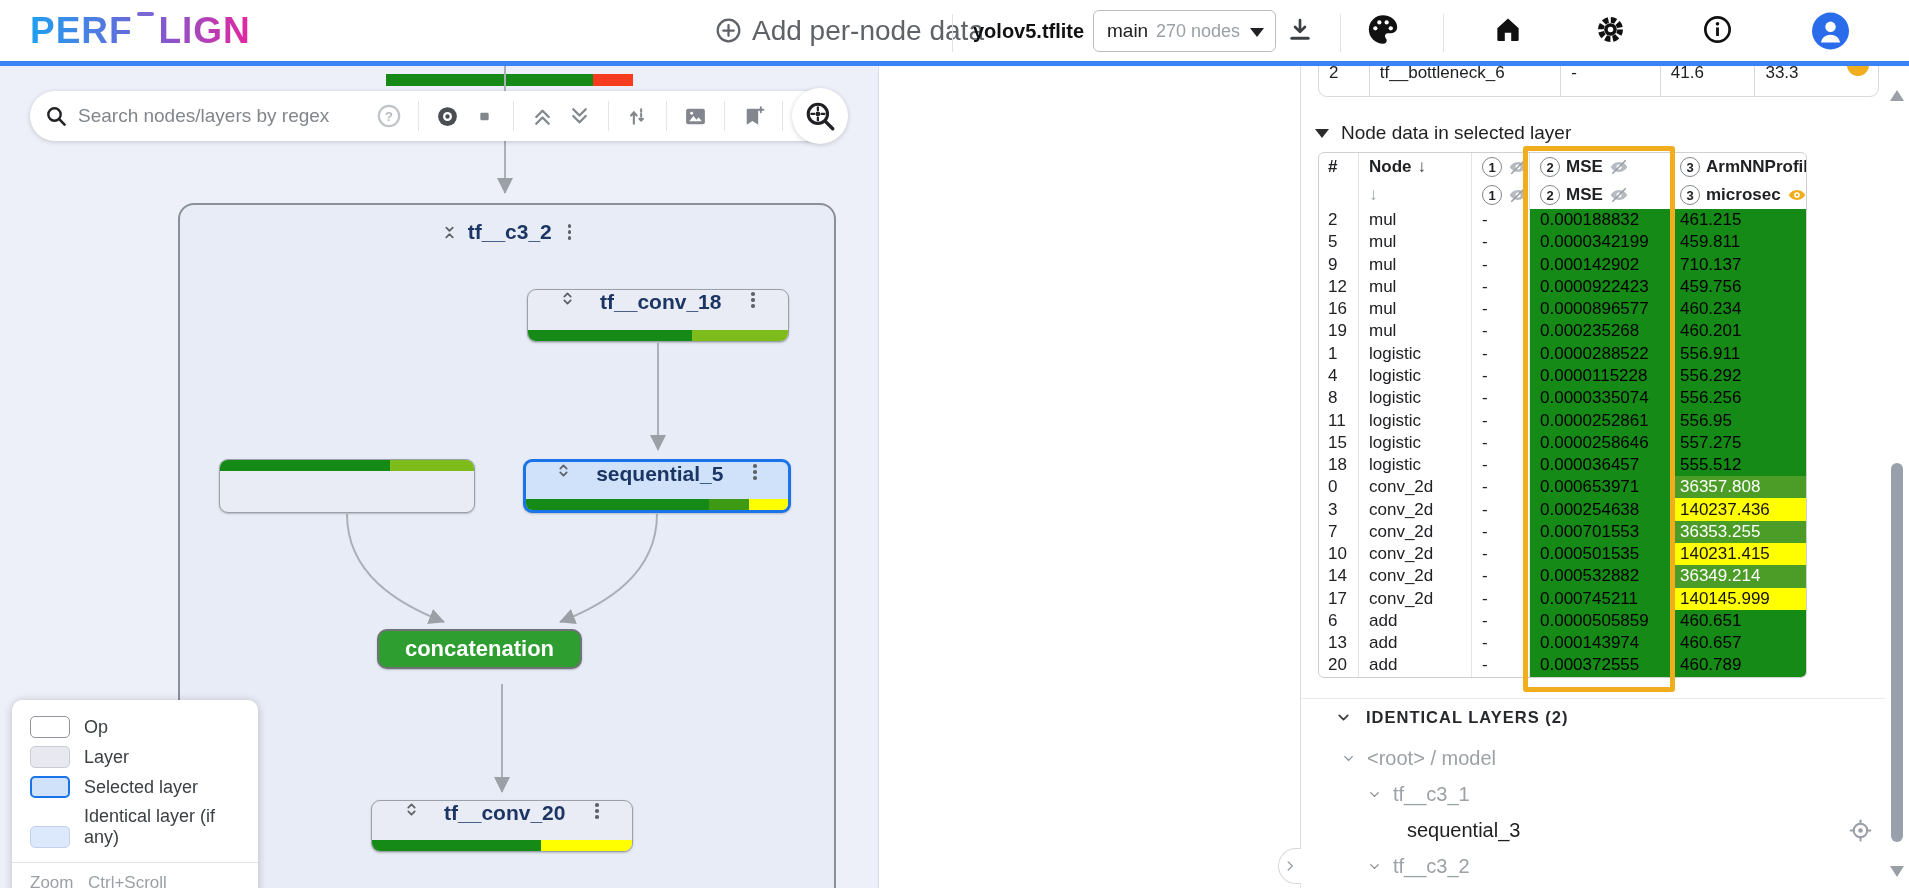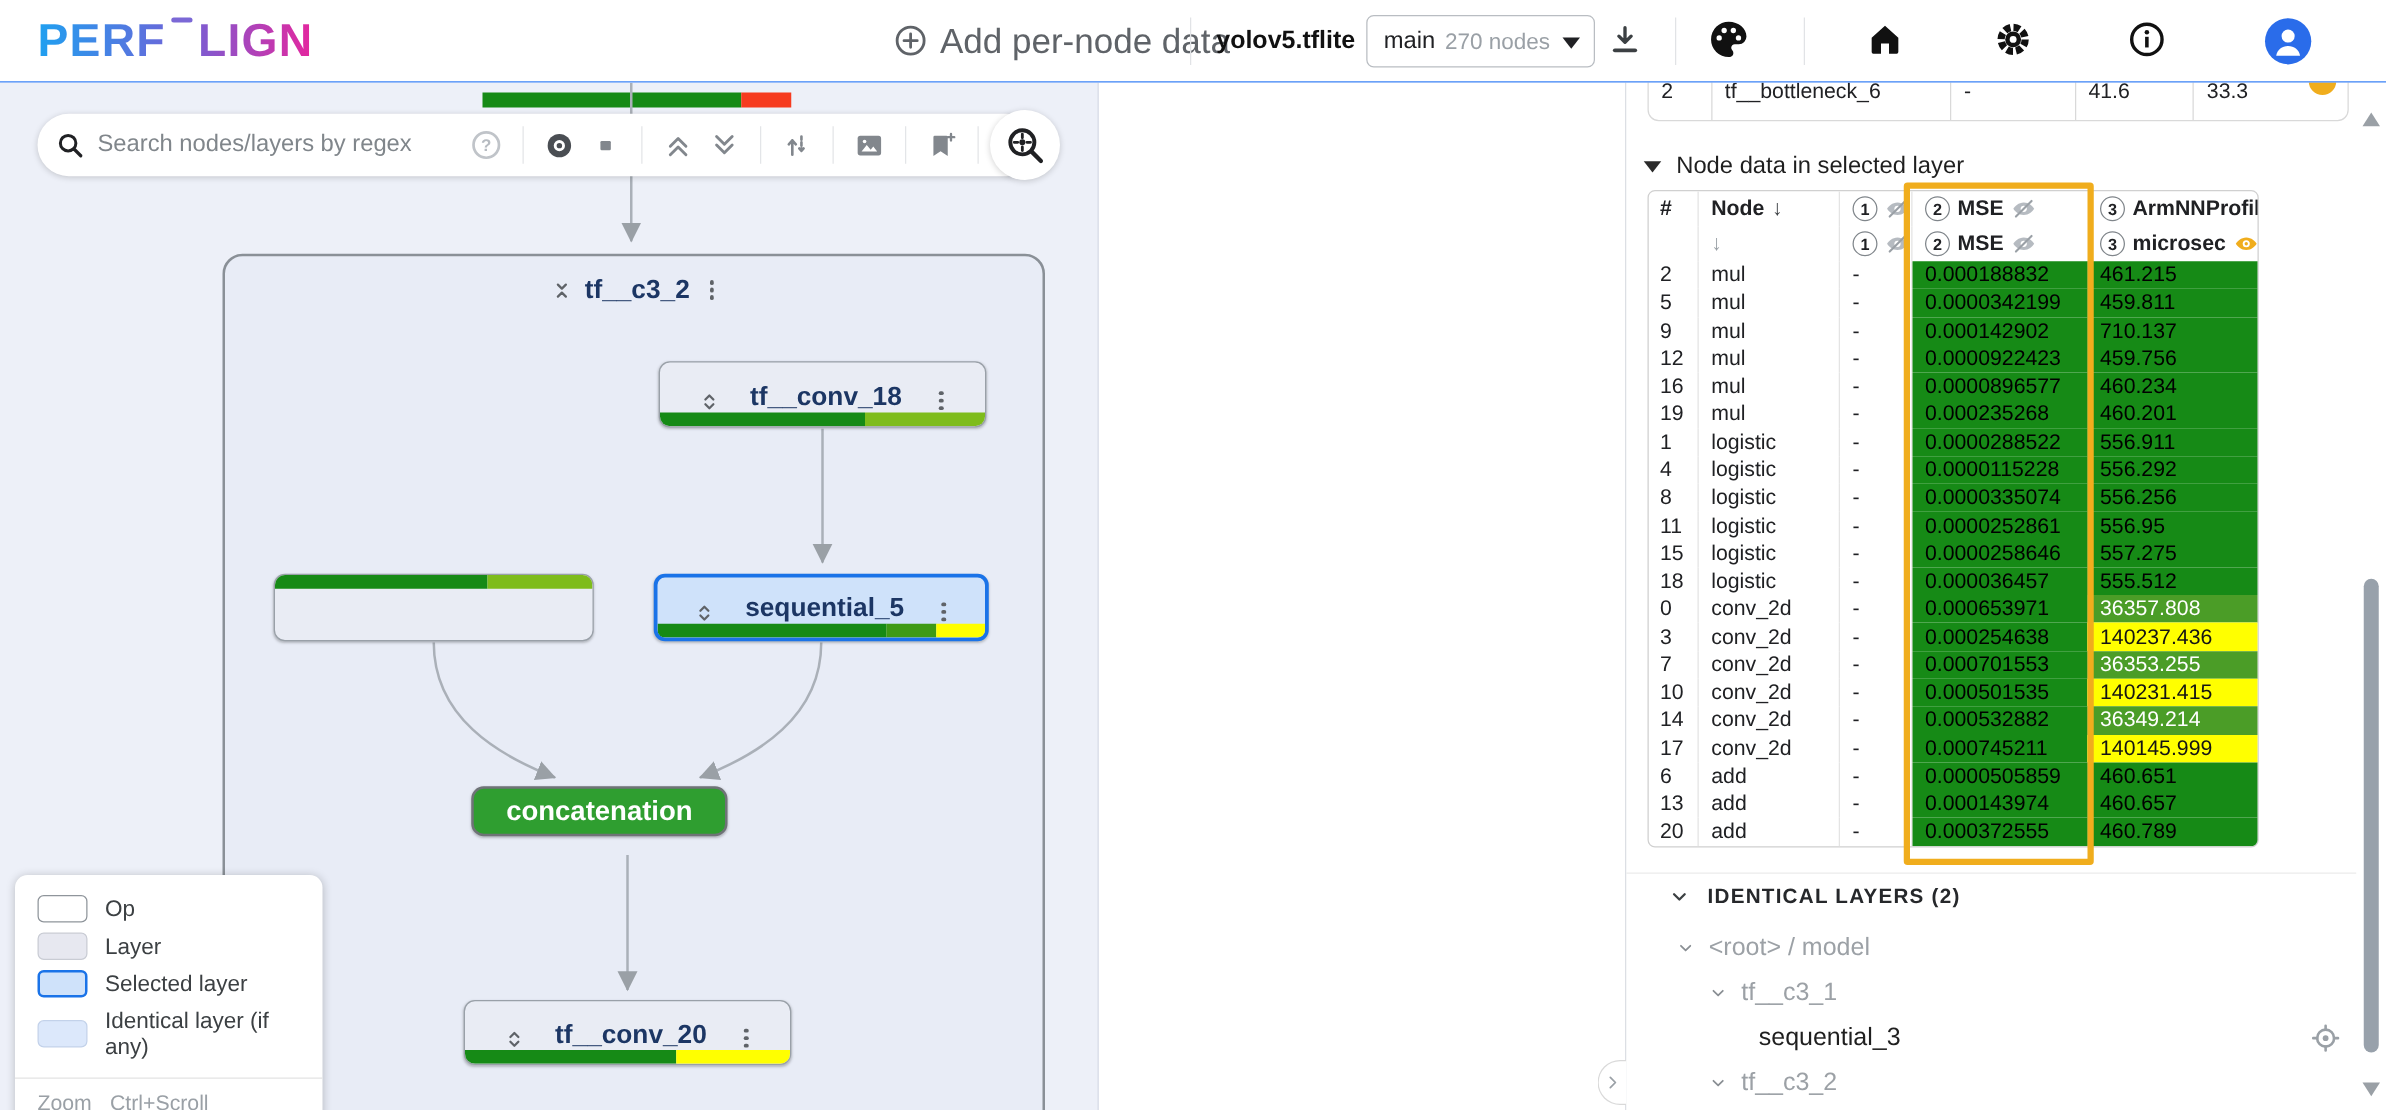--- a/index.html
+++ b/index.html
@@ -3,21 +3,21 @@
 <meta charset="utf-8">
 <style>
   *{box-sizing:border-box;margin:0;padding:0}
   html,body{background:#fff}
   #app{position:relative;width:1909px;height:888px;overflow:hidden;background:#fff;
        font-family:"Liberation Sans",sans-serif;color:#202124}
   button{background:none;border:none;padding:0;cursor:pointer;font-family:inherit}
 
   
   .topbar{position:absolute;left:0;top:0;width:1909px;height:66px;background:#fff;
-          border-bottom:1px solid #3b82f6;z-index:30}
+          border-bottom:5px solid #3b82f6;z-index:30}
   .logo{position:absolute;left:30px;top:50%;transform:translateY(-50%);
         font-size:37px;font-weight:bold;letter-spacing:1px;display:flex;
         background:linear-gradient(90deg,#1fa0f0 0%,#6f63d8 52%,#e5269e 100%);
         -webkit-background-clip:text;background-clip:text;color:transparent}
   .logo-a{position:relative}
   .logo-a::after{content:"";position:absolute;left:4px;right:4px;top:2px;height:4px;
         background:#7b68d6;border-radius:2px}
   .tb{position:absolute;top:50%;transform:translateY(-50%)}
   .addbtn{display:flex;align-items:center;gap:10px;color:#5f6368;font-size:28px}
   .vdiv{position:absolute;top:14px;width:1px;height:38px;background:#e1e3e6}
@@ -39,21 +39,21 @@
   .cb-green{width:207px;background:var(--green)}
   .cb-red{width:40px;background:var(--red)}
   .edges{position:absolute;left:0;top:0;z-index:2;pointer-events:none}
   .gcontainer{position:absolute;left:178px;top:137px;width:658px;height:780px;
           background:var(--container_fill);border:2px solid #8a9097;border-radius:16px;z-index:1}
   .ghead{height:48px;display:flex;align-items:center;justify-content:center;gap:10px;padding-top:6px}
   .gnode{position:absolute;display:flex;flex-direction:column;border:1.5px solid #99a0a8;
           border-radius:9px;background:var(--node_fill);overflow:hidden;z-index:3;
           box-shadow:0 1px 2px rgba(60,64,67,.3)}
   .gnode.sel{border:3px solid var(--blue);background:var(--selected_fill)}
-  .nhead{flex:1;display:flex;align-items:flex-end;justify-content:center;gap:24px}
+  .nhead{flex:1;display:flex;align-items:flex-start;justify-content:center;gap:24px}
   .nlabel{font-weight:bold;font-size:21px;color:var(--navy)}
   .strip{height:11px;display:flex;flex:none}
   .dots{display:flex;flex-direction:column;gap:2.5px;padding:2px;margin-left:4px}
   .dots i{width:3.5px;height:3.5px;border-radius:50%;background:#5f6368}
   .opnode{position:absolute;background:var(--op_green);border:2px solid #6f7377;border-radius:10px;
           color:#fff;font-weight:bold;font-size:22px;display:flex;align-items:center;
           justify-content:center;z-index:3;box-shadow:0 1px 2px rgba(60,64,67,.3)}
 
   
   .toolbar{position:absolute;left:30px;top:25px;width:800px;height:50px;background:#fff;
@@ -64,21 +64,21 @@
   .toolbar input::placeholder{color:#80868b}
   .tdiv{width:1px;height:30px;background:#e3e5e8;margin:0 10px;flex:none}
   .tbtn{display:flex;align-items:center;justify-content:center;color:#5f6368;flex:none;margin:0 6px}
   .zoomfab{position:absolute;left:792px;top:22px;width:56px;height:56px;border-radius:50%;
           background:#fff;box-shadow:0 1px 5px rgba(0,0,0,.18);display:flex;align-items:center;
           justify-content:center;z-index:11;color:#202124}
 
   
   .legend{position:absolute;left:12px;top:634px;width:246px;background:#fff;border-radius:10px;
           box-shadow:0 1px 8px rgba(0,0,0,.22);padding:12px 0 10px;z-index:12}
-  .lg-row{display:flex;align-items:center;gap:14px;padding:4px 18px;font-size:18px;color:#3c4043}
+  .lg-row{display:flex;align-items:flex-end;gap:14px;padding:4px 18px;font-size:18px;color:#3c4043}
   .sw{width:40px;height:22px;border-radius:5px;flex:none}
   .sw-op{background:#fff;border:1.6px solid #8f959b}
   .sw-layer{background:#e7e8f0;border:1px solid #c9ccd4}
   .sw-selected{background:var(--selected_fill);border:2.5px solid var(--blue)}
   .sw-identical{background:#dce8fb;border:1px solid #c3d2ea}
   .lg-div{border-top:1px solid #e4e4e4;margin:10px 0 8px}
   .ks{display:flex;padding:2px 18px;color:#9aa0a6;font-size:17px}
   .ks b{width:58px;font-weight:normal;flex:none}
 
   

